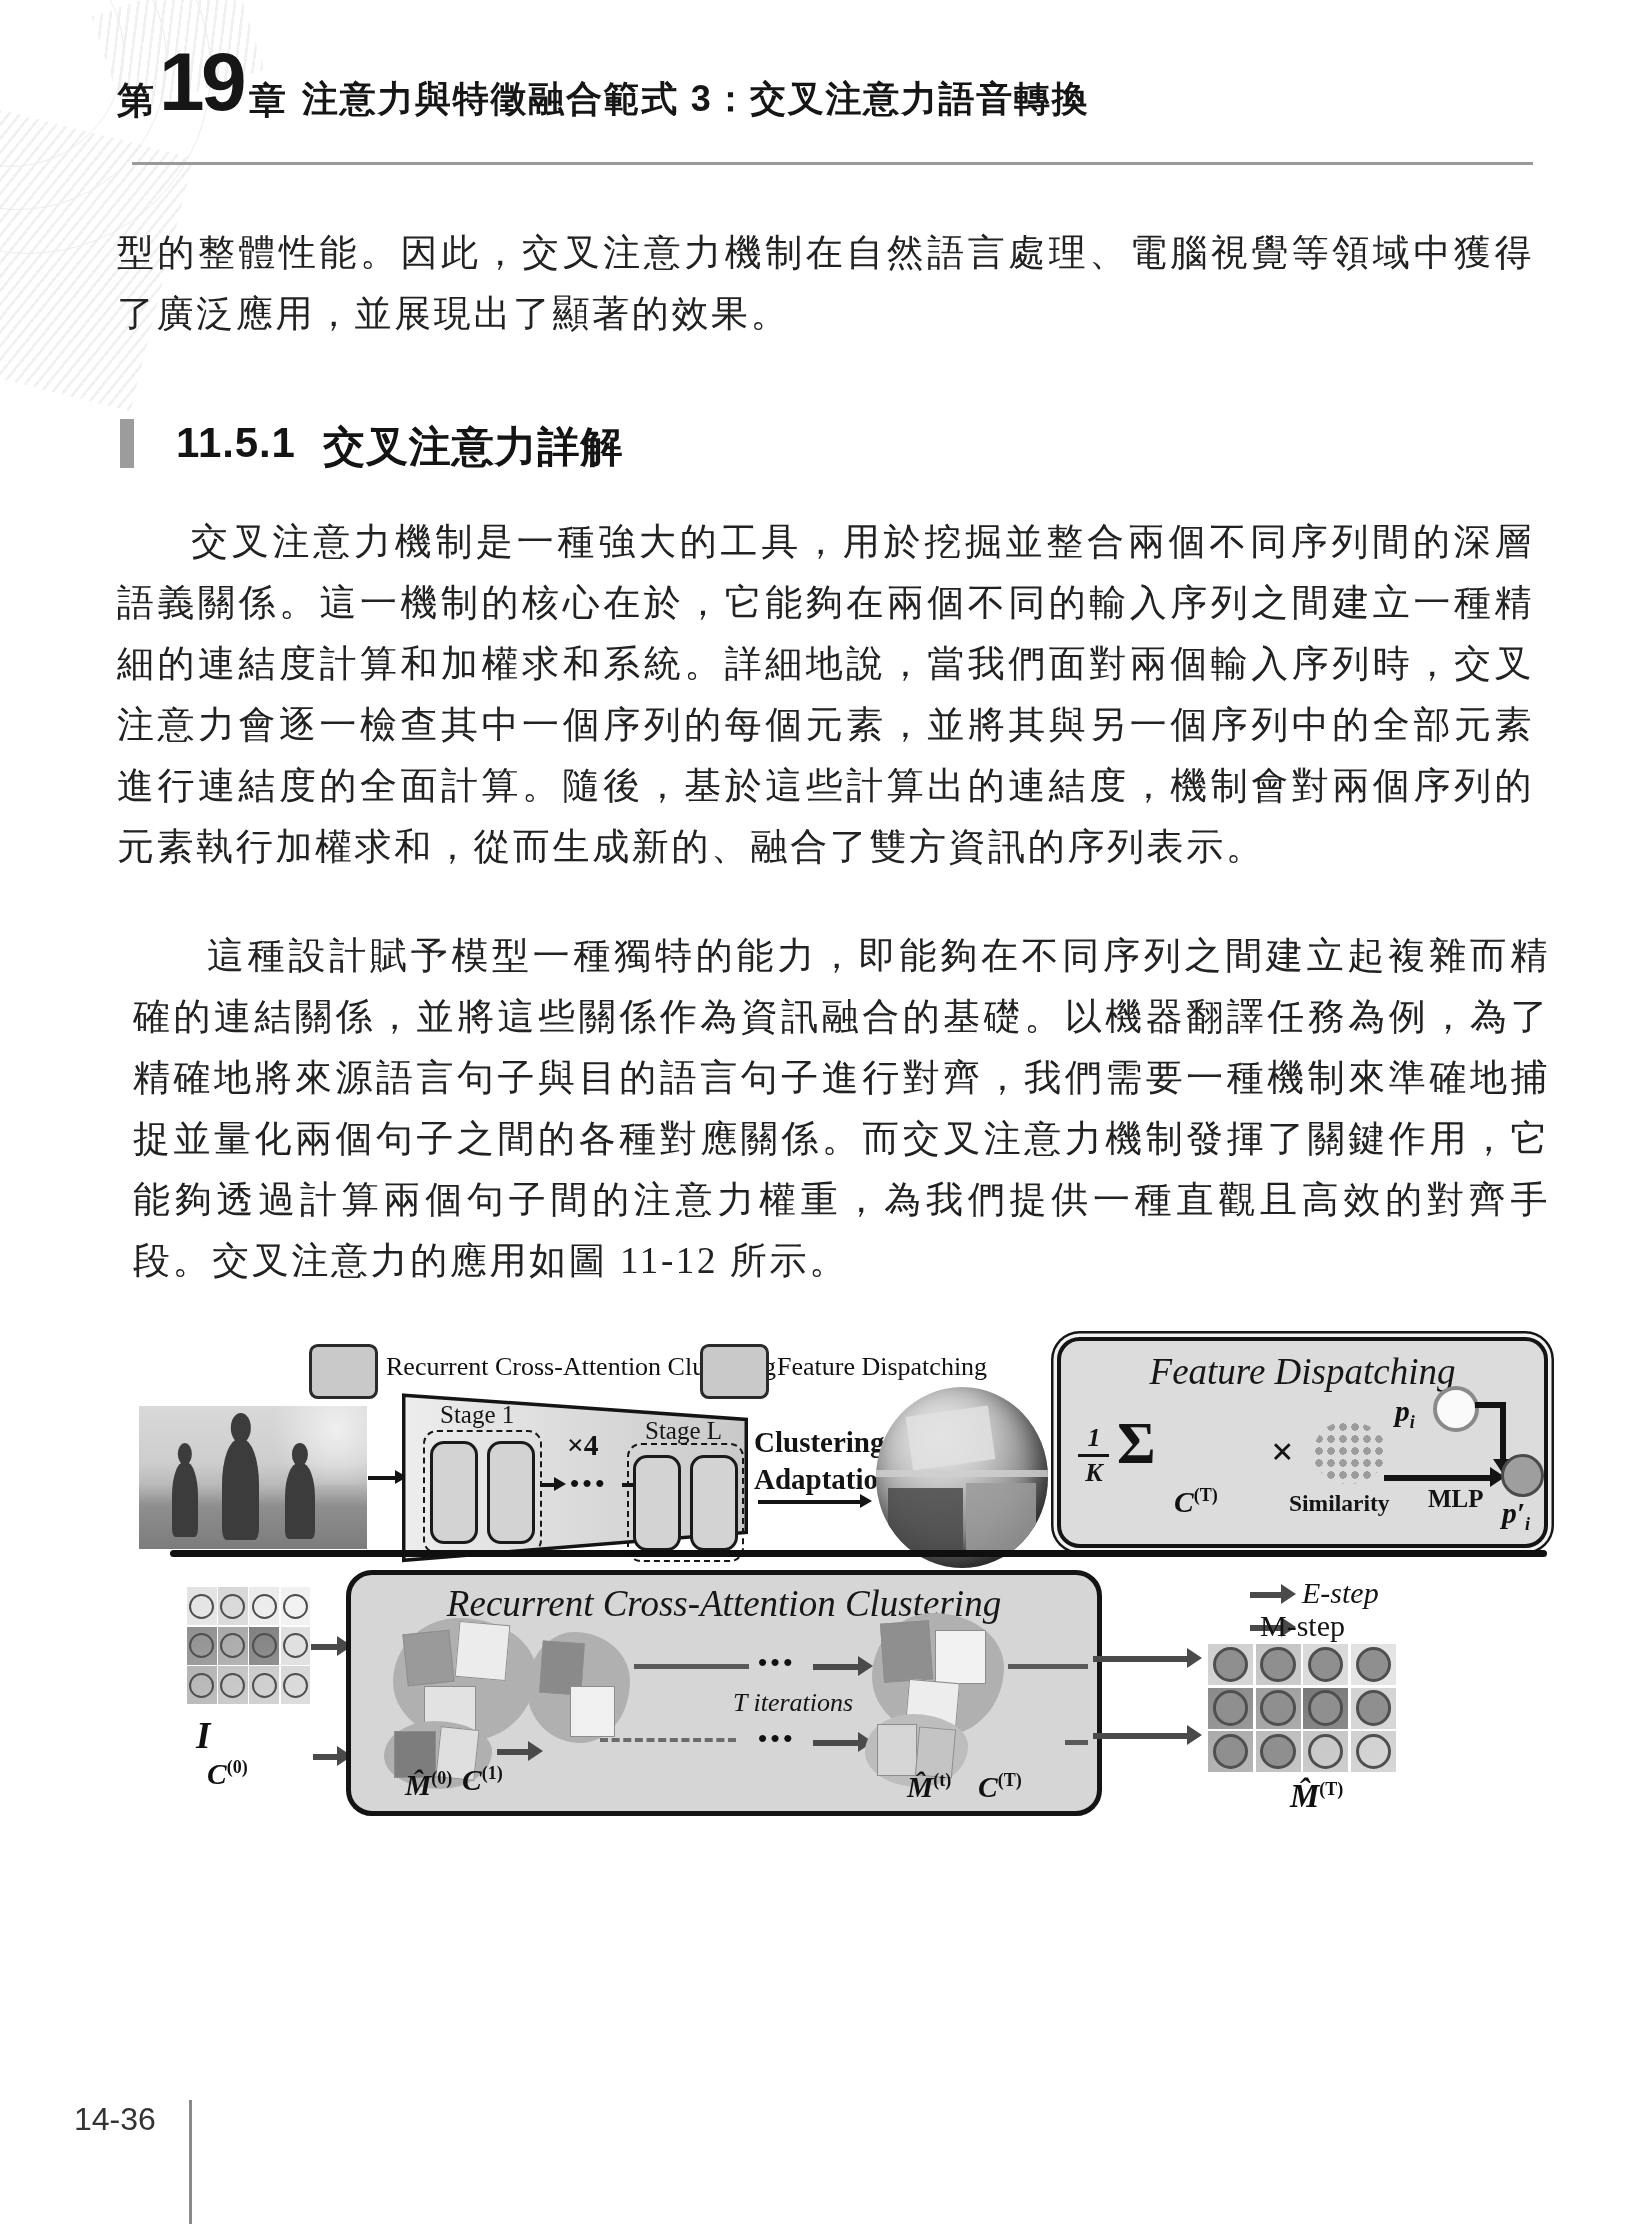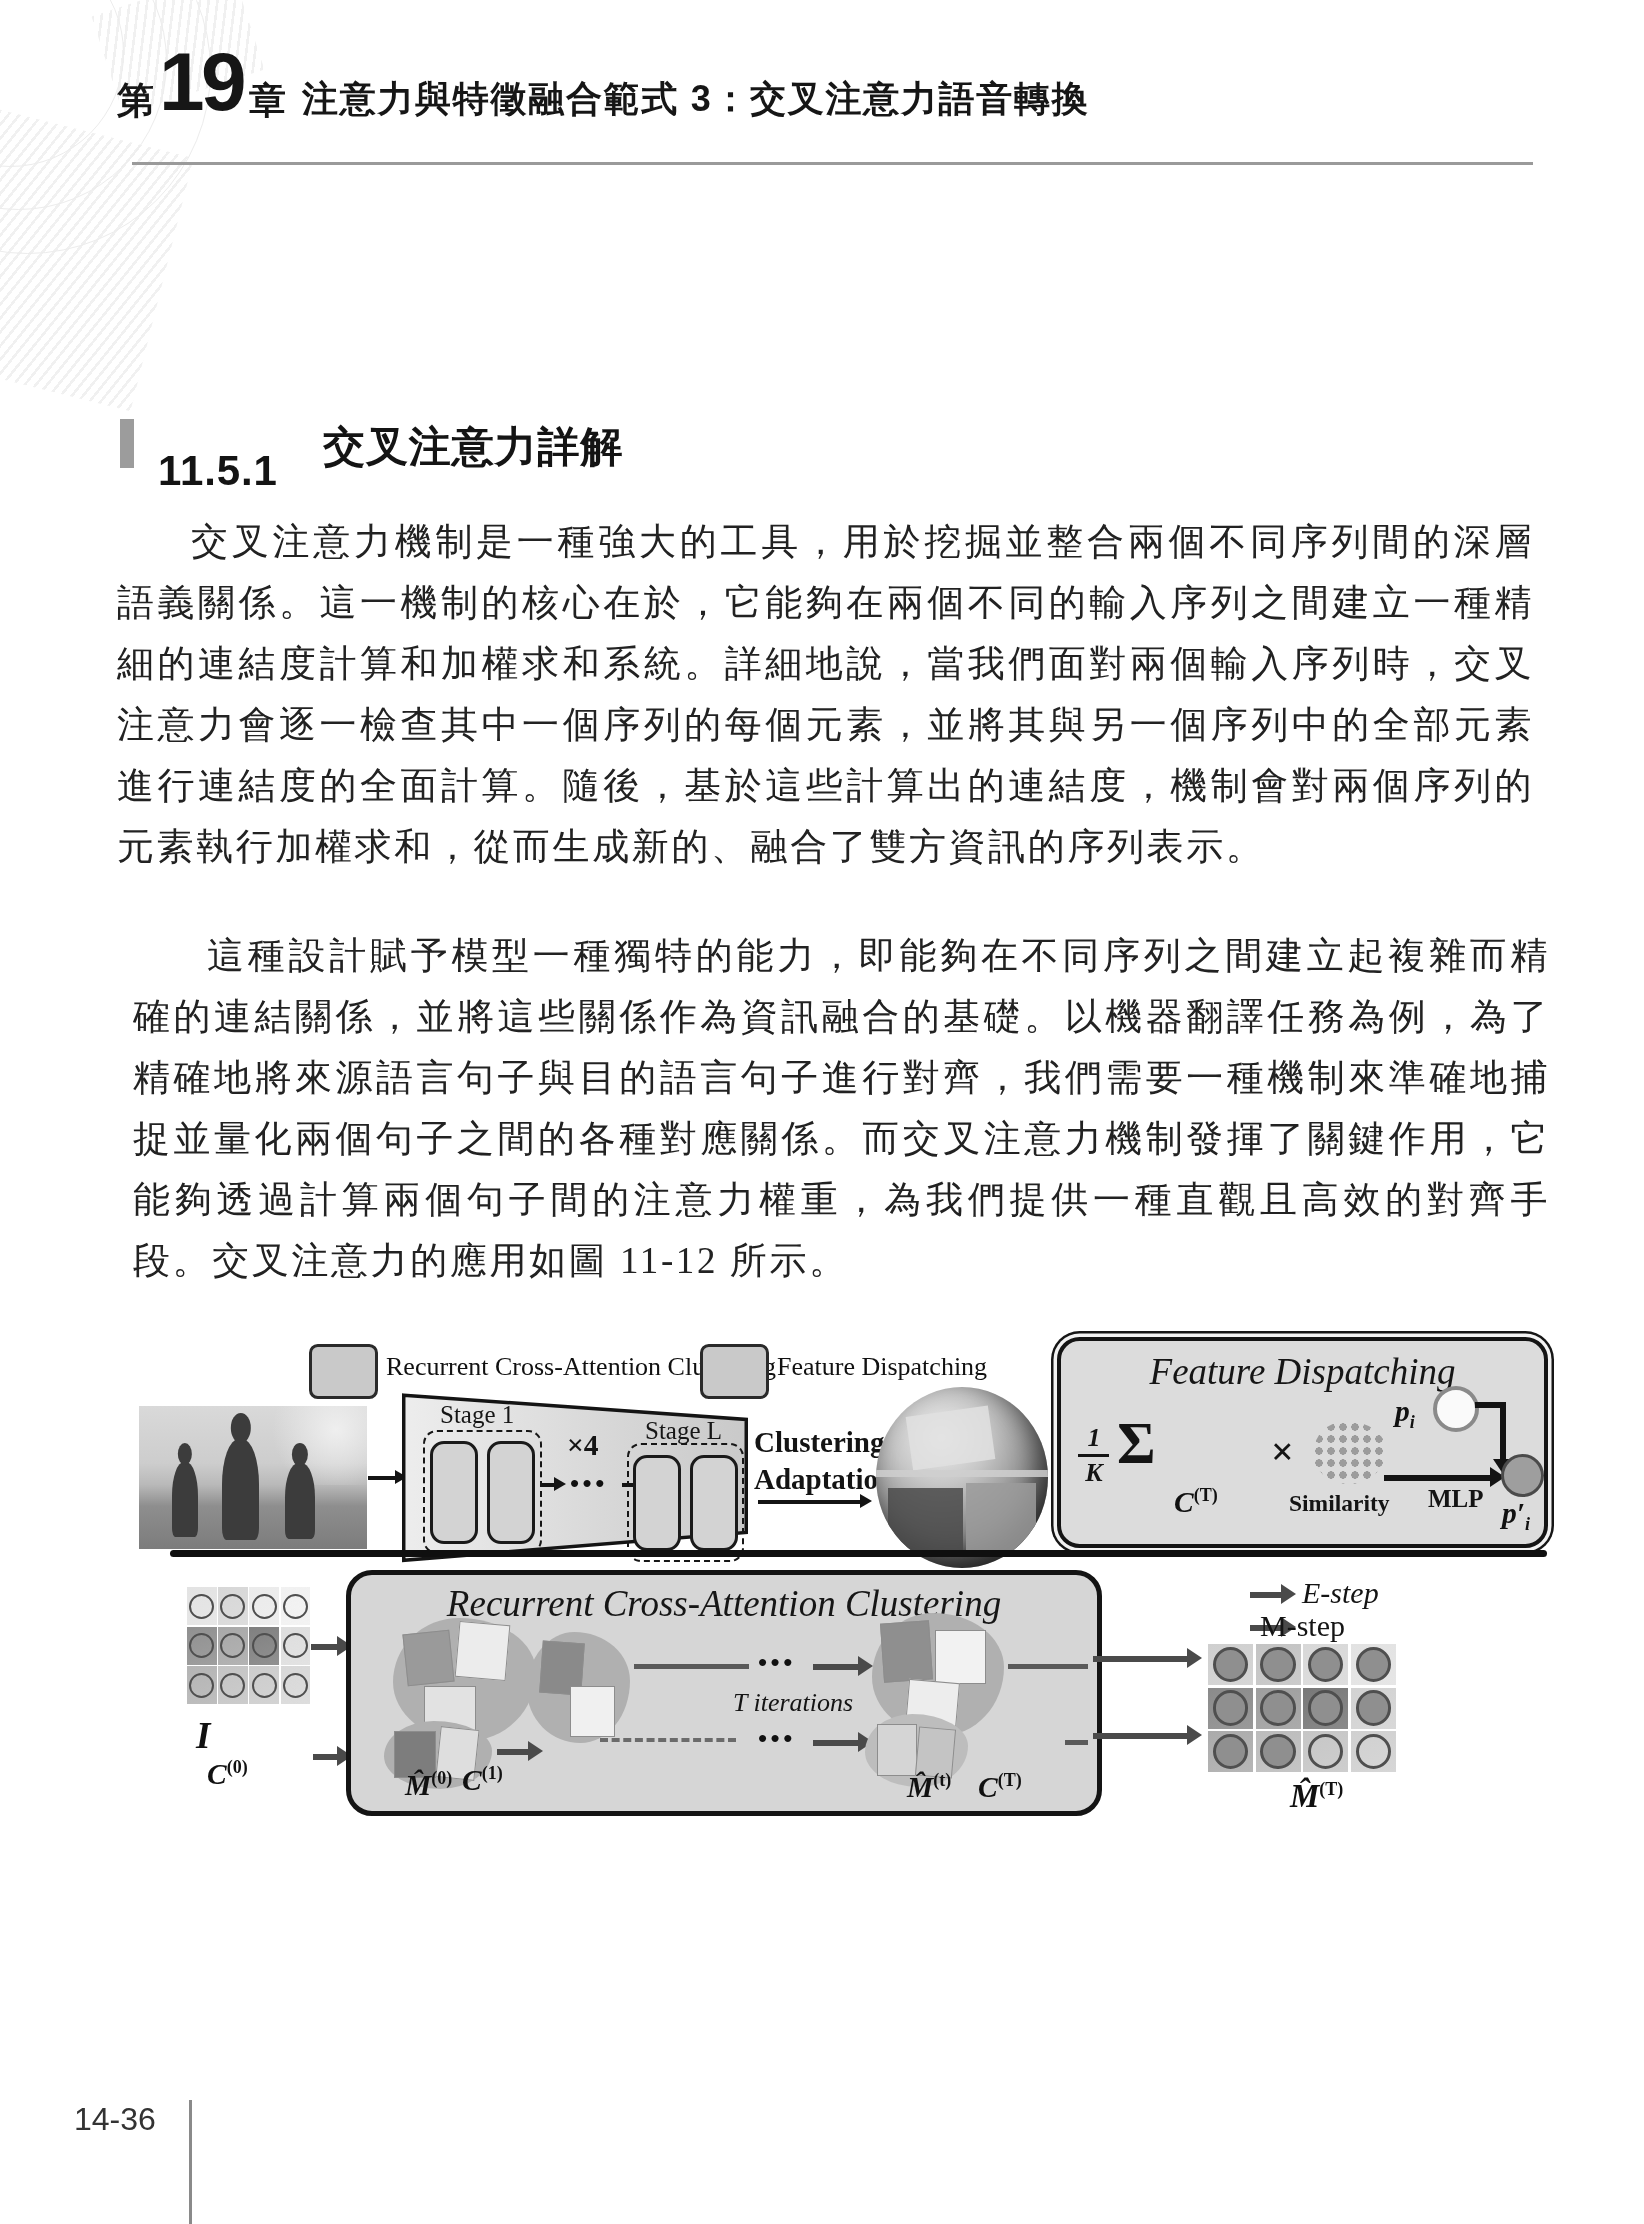--- a/index.html
+++ b/index.html
@@ -93,24 +93,25 @@
   </div>
 
   <div>
     <span class="abs hd" style="left:117px;top:76px;font-size:37px;">第</span>
     <span class="abs hd" style="left:159px;top:35px;font-size:82px;letter-spacing:-3.5px;">19</span>
     <span class="abs hd" style="left:249px;top:76px;font-size:37px;">章</span>
     <span class="abs hd" style="left:302px;top:75px;font-size:36px;letter-spacing:1.7px;">注意力與特徵融合範式 3：交叉注意力語音轉換</span>
     <div class="hd-rule" style="left:132px;top:162px;width:1401px;height:2.6px;"></div>
   </div>
 
+  <p class="para" style="top:222px;margin:0;">型的整體性能。因此，交叉注意力機制在自然語言處理、電腦視覺等領域中獲得了廣泛應用，並展現出了顯著的效果。</p>
 
   <div>
     <div class="sec-bar" style="left:120px;top:419px;"></div>
-    <span class="sec-txt" style="left:158px;top:419px;margin-top:28px;">11.5.1</span>
+    <span class="sec-txt" style="left:176px;top:419px;">11.5.1</span>
     <span class="sec-txt" style="left:323px;top:419px;">交叉注意力詳解</span>
   </div>
 
   <p class="para indent" style="top:511px;margin:0;">交叉注意力機制是一種強大的工具，用於挖掘並整合兩個不同序列間的深層語義關係。這一機制的核心在於，它能夠在兩個不同的輸入序列之間建立一種精細的連結度計算和加權求和系統。詳細地說，當我們面對兩個輸入序列時，交叉注意力會逐一檢查其中一個序列的每個元素，並將其與另一個序列中的全部元素進行連結度的全面計算。隨後，基於這些計算出的連結度，機制會對兩個序列的元素執行加權求和，從而生成新的、融合了雙方資訊的序列表示。</p>
 
   <p class="para indent" style="top:909px;margin:16px;">這種設計賦予模型一種獨特的能力，即能夠在不同序列之間建立起複雜而精確的連結關係，並將這些關係作為資訊融合的基礎。以機器翻譯任務為例，為了精確地將來源語言句子與目的語言句子進行對齊，我們需要一種機制來準確地捕捉並量化兩個句子之間的各種對應關係。而交叉注意力機制發揮了關鍵作用，它能夠透過計算兩個句子間的注意力權重，為我們提供一種直觀且高效的對齊手段。交叉注意力的應用如圖 11-12 所示。</p>
 
   <div>
 
     <div class="swatch" style="left:309px;top:1344px;"></div>

